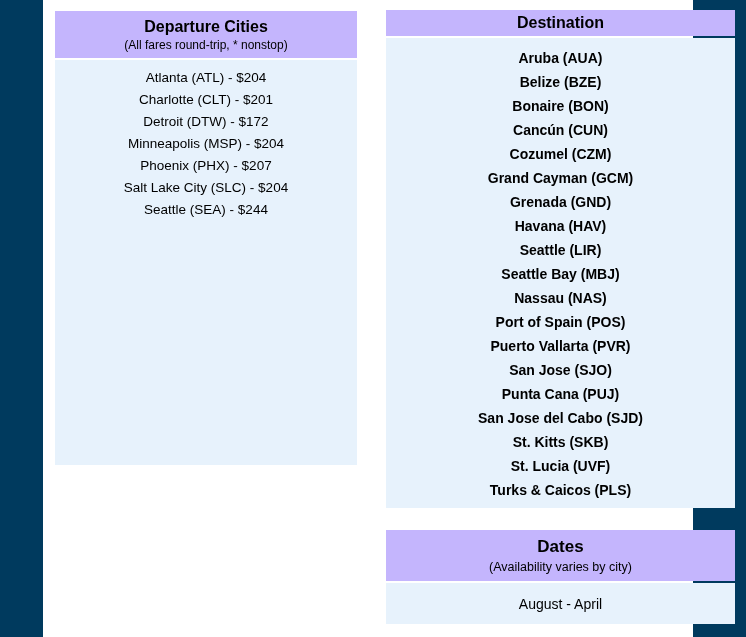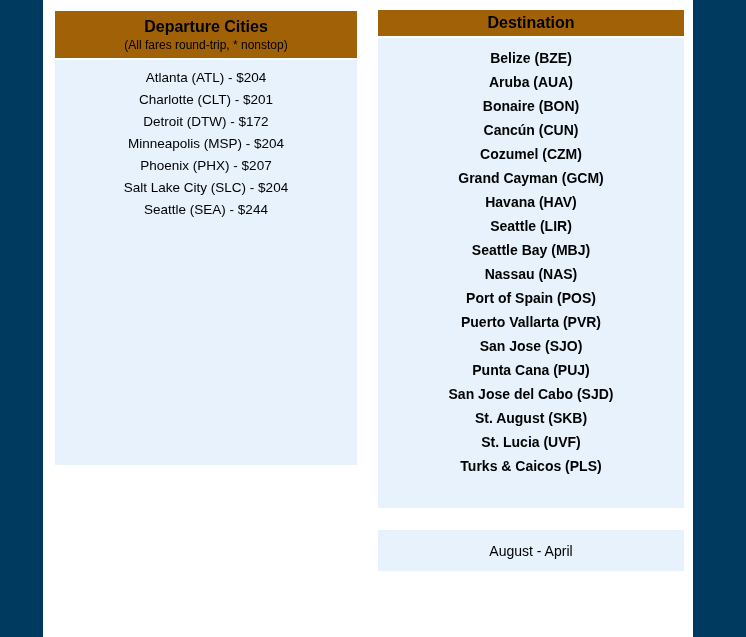--- a/index.html
+++ b/index.html
@@ -16,21 +16,21 @@
   .side-band {
     position: absolute;
     top: 0;
     height: 637px;
     background: #003a5e;
   }
   .side-band.left  { left: 0;  width: 43px; }
   .side-band.right { left: 693px; width: 53px; }
 
   .panel-header {
-    background: #a16207;
+    background: #c4b5fd;
     text-align: center;
     margin-bottom: 2px;
   }
   .panel-header .title {
     font-weight: bold;
     font-size: 16px;
     line-height: 21px;
   }
   .panel-header .subtitle {
     font-size: 12px;
@@ -54,23 +54,23 @@
     padding-top: 7px;
   }
   .departure-panel .list-item {
     font-size: 13.5px;
     line-height: 22px;
   }
 
   
   .right-col {
     position: absolute;
-    left: 378px;
+    left: 386px;
     top: 10px;
-    width: 306px;
+    width: 349px;
   }
   .destination-panel .panel-header { padding: 2px 4px; }
   .destination-panel .panel-header .title { line-height: 22px; }
   .destination-panel .panel-body {
     height: 470px;
     padding-top: 8px;
   }
   .destination-panel .list-item {
     font-weight: bold;
     font-size: 14px;
@@ -110,39 +110,44 @@
       <div class="list-item">Seattle (SEA) - $244</div>
     </div>
 </section>
 
 <div class="right-col">
   <section class="destination-panel">
     <header class="panel-header">
       <div class="title">Destination</div>
     </header>
     <div class="panel-body">
+        <div class="list-item">Aruba (AUA)</div>
         <div class="list-item">Belize (BZE)</div>
-        <div class="list-item">Aruba (AUA)</div>
         <div class="list-item">Bonaire (BON)</div>
         <div class="list-item">Cancún (CUN)</div>
         <div class="list-item">Cozumel (CZM)</div>
         <div class="list-item">Grand Cayman (GCM)</div>
+        <div class="list-item">Grenada (GND)</div>
         <div class="list-item">Havana (HAV)</div>
         <div class="list-item">Seattle (LIR)</div>
         <div class="list-item">Seattle Bay (MBJ)</div>
         <div class="list-item">Nassau (NAS)</div>
         <div class="list-item">Port of Spain (POS)</div>
         <div class="list-item">Puerto Vallarta (PVR)</div>
         <div class="list-item">San Jose (SJO)</div>
         <div class="list-item">Punta Cana (PUJ)</div>
         <div class="list-item">San Jose del Cabo (SJD)</div>
-        <div class="list-item">St. August (SKB)</div>
+        <div class="list-item">St. Kitts (SKB)</div>
         <div class="list-item">St. Lucia (UVF)</div>
         <div class="list-item">Turks &amp; Caicos (PLS)</div>
       </div>
   </section>
 
   <section class="dates-panel">
+    <header class="panel-header">
+      <div class="title">Dates</div>
+      <div class="subtitle">(Availability varies by city)</div>
+    </header>
     <div class="panel-body">
       <span>August - April</span>
     </div>
   </section>
 </div>
 
 </body></html>

